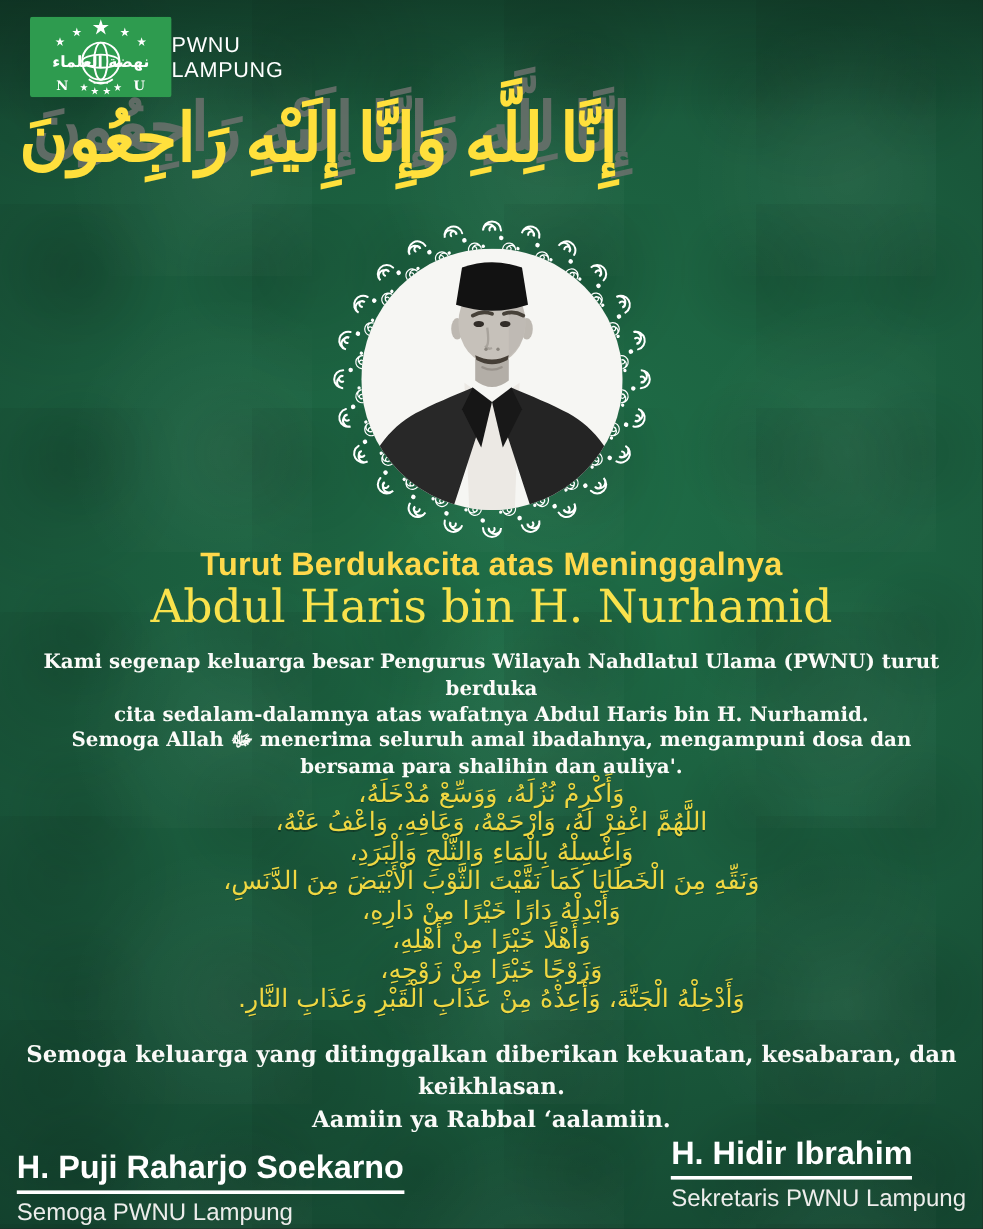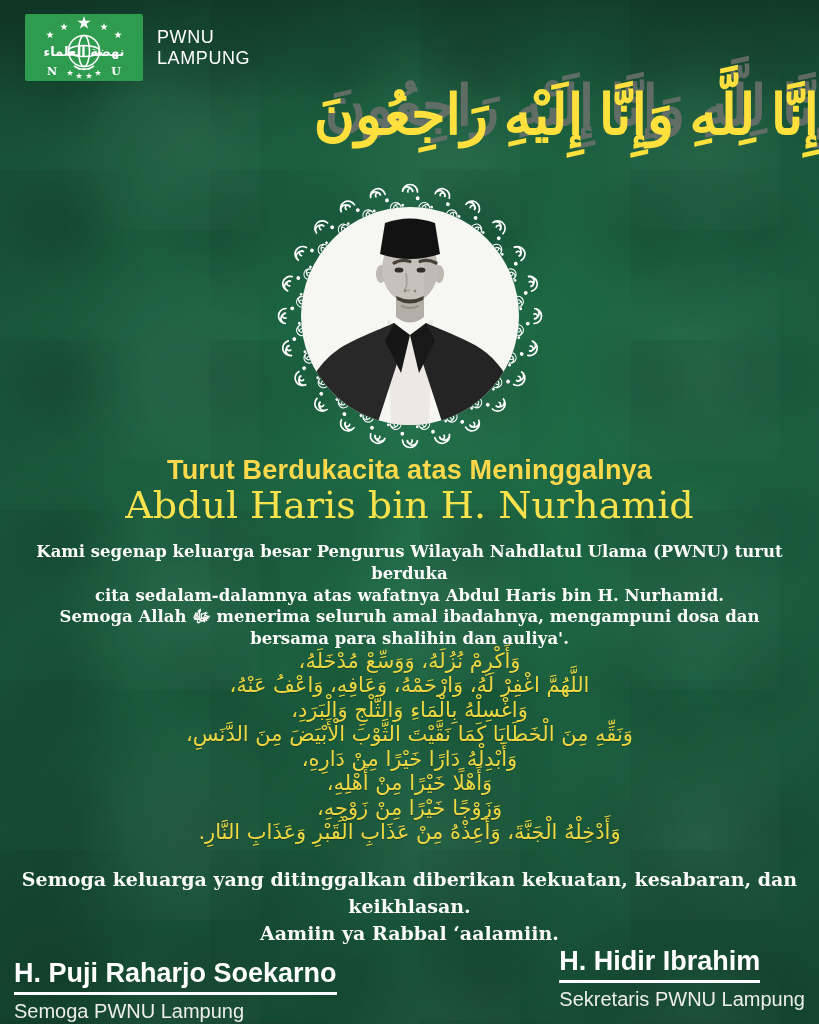--- a/index.html
+++ b/index.html
@@ -8,26 +8,26 @@
     font-family:"Liberation Sans",sans-serif;
     background-image:
       linear-gradient(180deg, rgba(0,0,0,.28), rgba(0,0,0,0) 10%),
       radial-gradient(circle at 22% 30%, rgba(0,0,0,.10), rgba(0,0,0,0) 55%),
       radial-gradient(circle at 72% 64%, rgba(255,255,255,.05), rgba(255,255,255,0) 55%),
       radial-gradient(circle at 48% 52%, rgba(0,0,0,.09), rgba(0,0,0,0) 60%),
       radial-gradient(120% 95% at 56% 42%, #1f6f48 0%, #1a5a3c 42%, #123f2c 80%, #0c3322 100%);
     background-size: auto, 210px 170px, 260px 230px, 140px 150px, auto;
   }
   
-  .brand{position:absolute;top:14px;left:25px;display:flex;align-items:center;gap:14px;}
+  .brand{position:absolute;top:14px;left:25px;display:flex;align-items:center;}
   .brand-name{color:#fff;font-weight:400;font-size:18px;line-height:1.12;letter-spacing:.6px;}
   
   .calligraphy{
-    position:absolute;top:82px;left:0;right:0;text-align:right;direction:rtl;
-    font-family:Liberation Sans, sans-serif;font-weight:700;font-size:56px;color:#FFE03C;
+    position:absolute;top:82px;left:0;right:0;text-align:left;direction:rtl;
+    font-family:Liberation Serif, serif;font-weight:700;font-size:56px;color:#FFE03C;
     text-shadow:11px -9px 0 rgba(108,113,109,.85);
     padding-left:16px;
   }
   
   .photo-area{position:absolute;top:180px;left:50%;transform:translateX(-50%);width:272px;height:272px;}
   .ornament{position:absolute;inset:0;}
   .photo{position:absolute;left:27px;top:27px;width:218px;height:218px;border-radius:50%;overflow:hidden;}
   
   .eyebrow{position:absolute;top:455px;left:0;right:0;text-align:center;
     font-weight:700;font-size:27px;color:#FFD94B;letter-spacing:.2px;}

